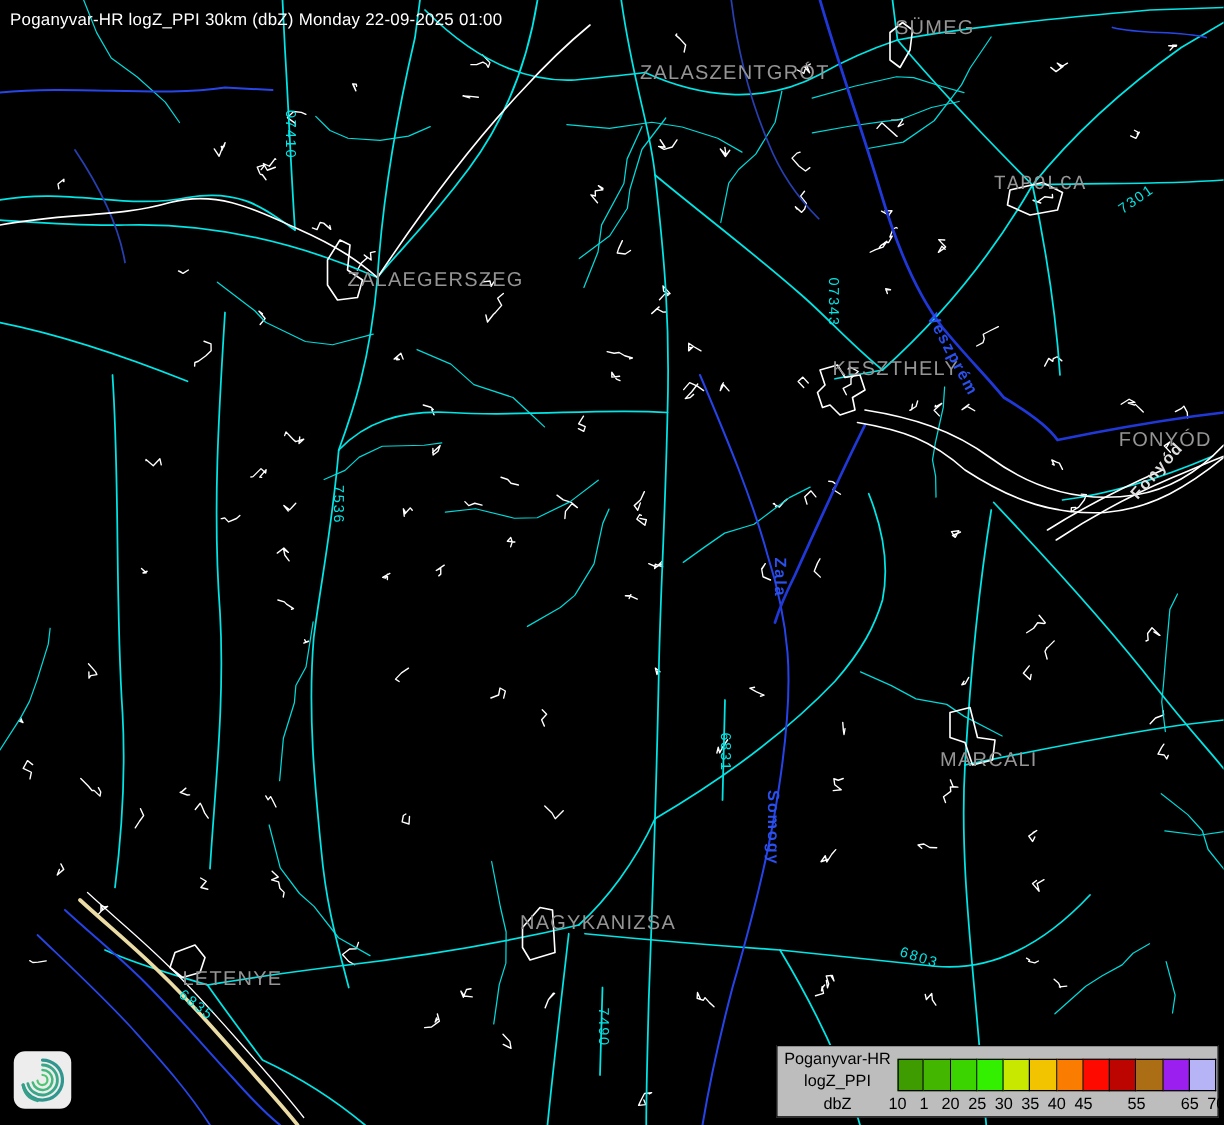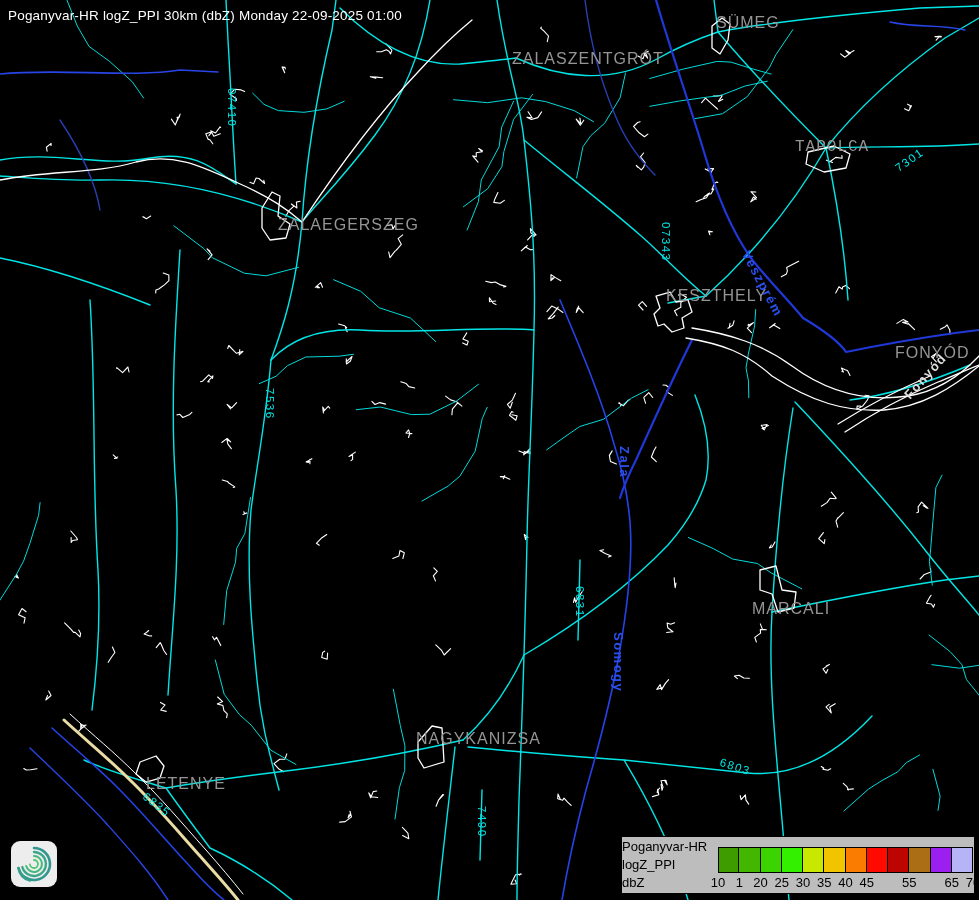--- a/index.html
+++ b/index.html
@@ -4,21 +4,21 @@
 <style>
   html,body{margin:0;padding:0;background:#000;}
   body{width:979px;height:900px;overflow:hidden;font-family:"Liberation Sans",sans-serif;}
   #stage{position:relative;width:854px;height:900px;background:#000;}
   svg#map{position:absolute;left:0;top:0;}
   .title{position:absolute;left:8px;top:8px;color:#ffffff;font-size:13.5px;letter-spacing:.2px;white-space:nowrap;}
   .city-label{position:absolute;color:#959595;font-size:16px;letter-spacing:1px;white-space:nowrap;transform-origin:0 50%;}
   .road-label{position:absolute;color:#00e6e6;font-size:11.5px;letter-spacing:1.5px;white-space:nowrap;transform-origin:0 0;}
   .water-label{position:absolute;font-size:13px;letter-spacing:1.5px;white-space:nowrap;transform-origin:0 0;font-weight:bold;}
   .legend{position:absolute;left:621px;top:836px;width:354px;height:58px;background:#bdbdbd;border:1px solid #000;box-sizing:border-box;}
-  .legend-left{position:absolute;left:0;top:1px;width:96px;text-align:left;color:#000;font-size:13px;line-height:18px;}
+  .legend-left{position:absolute;left:0;top:1px;width:96px;text-align:center;color:#000;font-size:13px;line-height:18px;}
   .legend-bar{position:absolute;left:96px;top:10px;height:26px;display:flex;}
   .swatch{width:21.25px;height:26px;border:1px solid #000;border-left:none;box-sizing:border-box;}
   .swatch:first-child{border-left:1px solid #000;}
   .tick{position:absolute;top:38px;transform:translateX(-50%);color:#000;font-size:13px;}
   .logo{position:absolute;left:11px;top:841px;width:46px;height:46px;background:#ededed;border-radius:9px;}
 </style>
 </head>
 <body>
 
 <div id="stage">

